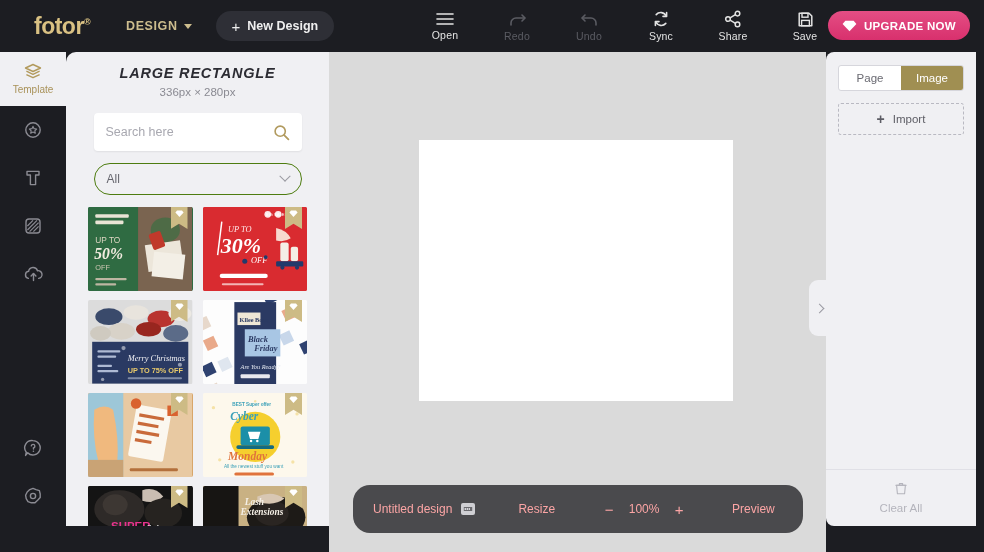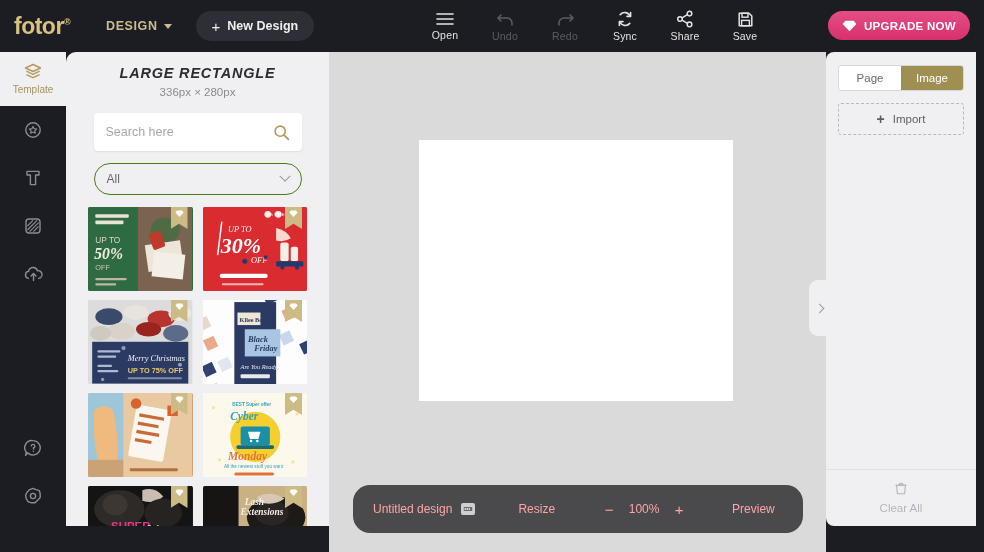--- a/index.html
+++ b/index.html
@@ -11,41 +11,41 @@
   }
   #app { position: relative; width: 984px; height: 552px; background: #1c1d22; }
 
   
   .topbar {
     position: absolute; left: 0; top: 0; width: 984px; height: 52px;
     background: #1c1d22;
     display: flex; align-items: center;
   }
   .logo {
-    margin-left: 14px;
+    margin-left: 34px;
     font-size: 23px; font-weight: bold; letter-spacing: -0.5px;
     color: #d9c183; position: relative; line-height: 1;
   }
   .logo .reg { font-size: 9px; vertical-align: super; color: #d9c183; }
   .design-menu {
     margin-left: 36px; display: flex; align-items: center; gap: 6px;
     color: #cdbd8e; font-size: 12.5px; font-weight: bold; letter-spacing: .6px;
     cursor: pointer;
   }
   .caret { width: 0; height: 0; border-left: 4.5px solid transparent; border-right: 4.5px solid transparent;
            border-top: 5px solid #cdbd8e; display: inline-block; }
   .new-design {
     margin-left: 24px; height: 30px; padding: 0 16px; border-radius: 15px;
     background: #2e2f36; color: #efefef; font-size: 12.5px; font-weight: bold;
     display: flex; align-items: center; gap: 7px; cursor: pointer; border: none;
     font-family: "Liberation Sans", sans-serif;
   }
   .new-design .plus { font-size: 15px; font-weight: normal; line-height: 1; }
 
-  .tools { position: absolute; left: 415px; top: 0; height: 52px; display: flex; align-items: center; gap: 0; }
+  .tools { position: absolute; left: 415px; top: 0; height: 52px; display: flex; align-items: center; gap: 12px; }
   .tool {
     width: 60px; height: 52px; display: flex; flex-direction: column;
     align-items: center; justify-content: center; gap: 2px; cursor: pointer;
     color: #e3e3e3;
   }
   .tool .tlabel { font-size: 10.5px; letter-spacing: .2px; }
   .tool.disabled { color: #5b5c63; cursor: default; }
   .tool svg { display: block; }
 
   .upgrade {
@@ -214,32 +214,32 @@
             <line x1="2" y1="3" x2="18" y2="3"></line>
               <line x1="2" y1="8" x2="18" y2="8"></line>
               <line x1="2" y1="13" x2="18" y2="13"></line>
           </g>
         </svg>
         <span class="tlabel">Open</span>
       </div>
 
       <div class="tool disabled">
         <svg width="21" height="17" viewBox="0 0 21 17">
+          <path d="M15 4 L18 7 L15 10" fill="none" stroke="currentColor" stroke-width="1.6" stroke-linecap="round" stroke-linejoin="round"></path>
+          <path d="M17.6 7 H9 a5 5 0 0 0 -5 5 v2" fill="none" stroke="currentColor" stroke-width="1.6" stroke-linecap="round"></path>
+        </svg>
+        <span class="tlabel">Redo</span>
+      </div>
+
+      <div class="tool disabled">
+        <svg width="21" height="17" viewBox="0 0 21 17">
           <path d="M6 4 L3 7 L6 10" fill="none" stroke="currentColor" stroke-width="1.6" stroke-linecap="round" stroke-linejoin="round"></path>
           <path d="M3.4 7 H12 a5 5 0 0 1 5 5 v2" fill="none" stroke="currentColor" stroke-width="1.6" stroke-linecap="round"></path>
         </svg>
         <span class="tlabel">Undo</span>
-      </div>
-
-      <div class="tool disabled">
-        <svg width="21" height="17" viewBox="0 0 21 17">
-          <path d="M15 4 L18 7 L15 10" fill="none" stroke="currentColor" stroke-width="1.6" stroke-linecap="round" stroke-linejoin="round"></path>
-          <path d="M17.6 7 H9 a5 5 0 0 0 -5 5 v2" fill="none" stroke="currentColor" stroke-width="1.6" stroke-linecap="round"></path>
-        </svg>
-        <span class="tlabel">Redo</span>
       </div>
 
       <div class="tool">
         <svg width="18" height="18" viewBox="0 0 18 18">
           <path d="M14.2 6.2 A6 6 0 0 0 4.2 4.6" fill="none" stroke="currentColor" stroke-width="1.6" stroke-linecap="round"></path>
           <path d="M3.8 11.8 A6 6 0 0 0 13.8 13.4" fill="none" stroke="currentColor" stroke-width="1.6" stroke-linecap="round"></path>
           <path d="M14.6 2.6 L14.6 6.4 L11 6.4" fill="none" stroke="currentColor" stroke-width="1.6" stroke-linecap="round" stroke-linejoin="round"></path>
           <path d="M3.4 15.4 L3.4 11.6 L7 11.6" fill="none" stroke="currentColor" stroke-width="1.6" stroke-linecap="round" stroke-linejoin="round"></path>
         </svg>
         <span class="tlabel">Sync</span>

